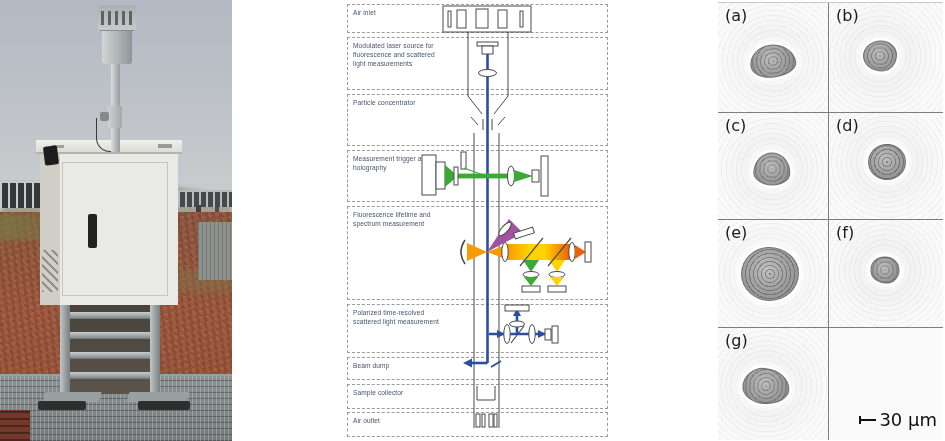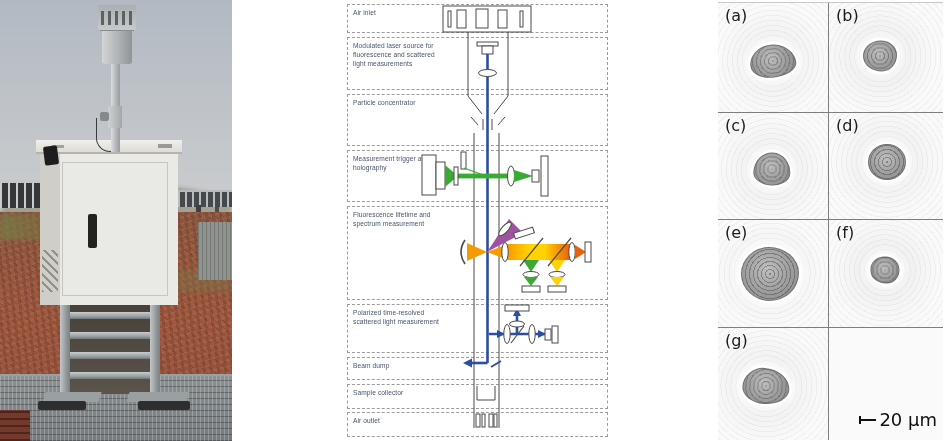--- a/index.html
+++ b/index.html
@@ -324,18 +324,18 @@
     <div class="hcell col1" style="--bx: 44%; --by: 52%;">
       <div class="rings"></div>
       <div class="blob" style="width: 47px; height: 36px; border-radius: 44% 56% 52% 48% / 55% 58% 42% 45%; transform: translate(-50%, -50%) rotate(3deg);"></div>
       <div class="hlabel">(g)</div>
     </div>
     <div class="hcell empty">
       <div class="rings"></div>
       <div class="hlabel"></div>
       <div class="scalebar">
         <span class="sb-line"></span>
-        <span>20 μm</span>
+        <span>30 μm</span>
       </div>
     </div>
   </div>
 
 </div>
 
 </body></html>

